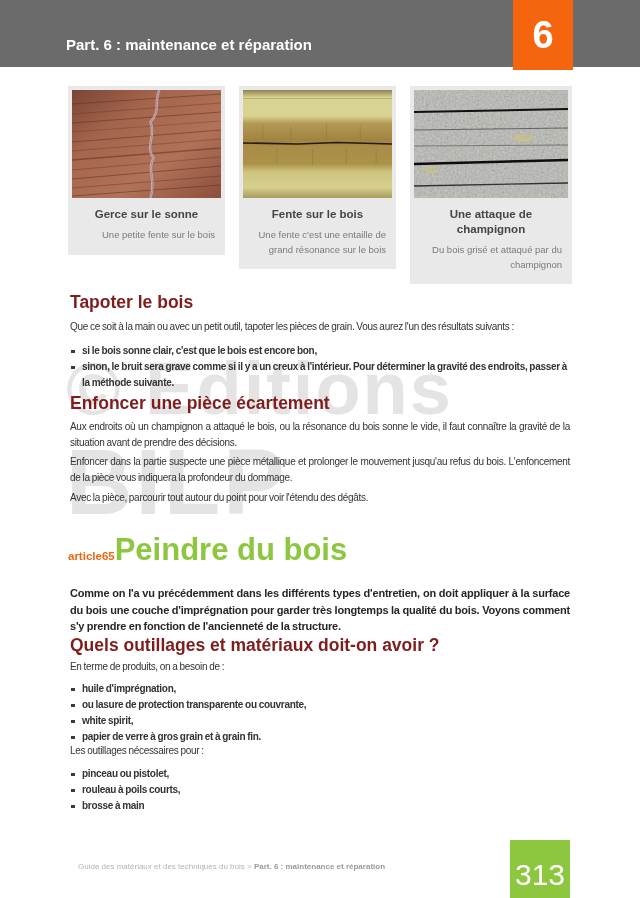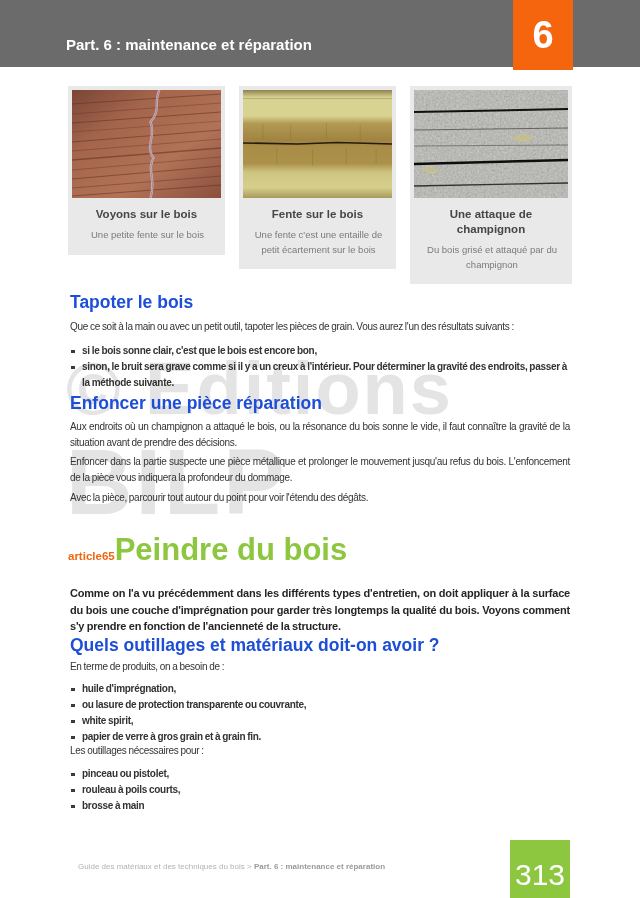--- a/index.html
+++ b/index.html
@@ -18,25 +18,25 @@
   .wm2{font-size:92px;letter-spacing:3px;margin-top:10px;}
 
   
   .cards{position:absolute;left:68px;top:86px;width:504px;display:flex;gap:14px;align-items:flex-start;z-index:1;}
   .card{background:#e9e9e9;padding:4px 4px 12px 4px;box-sizing:border-box;margin:0;}
   .card.w1,.card.w2{width:157px;}
   .card.w3{width:162px;}
   .photo{width:100%;height:108px;overflow:hidden;}
   .photo svg{display:block;width:100%;height:100%;}
   .card-title{font-weight:bold;font-size:11.5px;color:#464646;text-align:center;margin:9px 4px 0 4px;line-height:1.3;}
-  .card-desc{font-size:9.5px;color:#7a7a7a;margin:6px 6px 0 8px;line-height:1.55;text-align:center;}
+  .card-desc{font-size:9.5px;color:#7a7a7a;margin:6px 6px 0 8px;line-height:1.55;text-align:right;}
 
   
   .abs{position:absolute;left:70px;width:500px;z-index:1;box-sizing:border-box;}
-  h2.sec{color:#1d4ed8;font-size:17.5px;font-weight:bold;margin:0;line-height:1.15;}
+  h2.sec{color:#7f1d1d;font-size:17.5px;font-weight:bold;margin:0;line-height:1.15;}
   .body-text{font-size:10px;line-height:16px;color:#333333;letter-spacing:-0.3px;word-spacing:-0.5px;margin:0;}
   .just{text-align:justify;}
   ul.blist{list-style:none;margin:0;padding:0;font-weight:bold;}
   ul.blist li{position:relative;padding-left:12px;font-size:10px;line-height:16px;color:#333333;
               letter-spacing:-0.3px;word-spacing:-0.5px;}
   ul.blist li::before{content:"";position:absolute;left:1px;top:6.5px;width:3.5px;height:3.5px;background:#3a3a3a;}
 
   .article-head{position:absolute;left:68px;top:534px;display:flex;align-items:baseline;gap:0;z-index:1;}
   .article-label{color:#f2660f;font-weight:bold;font-size:11.5px;}
   .article-title{color:#8dc63f;font-weight:bold;font-size:31px;line-height:1.05;}
@@ -88,21 +88,21 @@
               <path d="M0,80 L150,67" stroke-width="0.7"></path>
             <path d="M0,89 L150,76" stroke-width="1"></path>
               <path d="M0,98 L150,86" stroke-width="0.8"></path>
             <path d="M0,106 L150,95" stroke-width="1.1"></path>
           </g>
           <path d="M88,0 C82,12 90,20 79,32 C85,46 73,56 82,68 C75,80 85,90 79,108" stroke="#cfbfcd" stroke-width="2.4" fill="none" opacity="0.85"></path>
           <path d="M88,0 C82,12 90,20 79,32 C85,46 73,56 82,68 C75,80 85,90 79,108" stroke="#7e5a6b" stroke-width="0.8" fill="none" opacity="0.6"></path>
         </svg>
       </div>
       <figcaption>
-        <div class="card-title">Voyons sur le bois</div>
+        <div class="card-title">Gerce sur le sonne</div>
         <div class="card-desc">Une petite fente sur le bois</div>
       </figcaption>
     </figure>
 
     <figure class="card w2">
       <div class="photo">
         <svg viewBox="0 0 150 108" preserveAspectRatio="none">
           <defs>
             <linearGradient id="w2g" x1="0" y1="0" x2="0" y2="1">
               <stop offset="0" stop-color="#8f814e"></stop>
@@ -127,21 +127,21 @@
               <path d="M70,59 L70,76" stroke-width="1"></path>
             <path d="M104,58 L104,75" stroke-width="1"></path>
               <path d="M134,59 L134,74" stroke-width="1"></path>
           </g>
           <path d="M0,53 L55,54 L95,52.5 L150,54" stroke="#241c0c" stroke-width="1.7" fill="none"></path>
           <path d="M0,8.5 L150,8.5" stroke="#9c8c52" stroke-width="1" opacity="0.5"></path>
         </svg>
       </div>
       <figcaption>
         <div class="card-title">Fente sur le bois</div>
-        <div class="card-desc">Une fente c'est une entaille de petit écartement sur le bois</div>
+        <div class="card-desc">Une fente c'est une entaille de grand résonance sur le bois</div>
       </figcaption>
     </figure>
 
     <figure class="card w3">
       <div class="photo">
         <svg viewBox="0 0 150 108" preserveAspectRatio="none">
           <defs>
             <filter id="nz" x="0" y="0" width="100%" height="100%">
               <feTurbulence type="fractalNoise" baseFrequency="0.5" numOctaves="3" seed="7"></feTurbulence>
               <feColorMatrix type="saturate" values="0"></feColorMatrix>
@@ -170,21 +170,21 @@
     </figure>
   </div>
 
   <h2 class="sec abs" style="top:292px;">Tapoter le bois</h2>
   <p class="body-text abs just" style="top:319px;">Que ce soit à la main ou avec un petit outil, tapoter les pièces de grain. Vous aurez l'un des résultats suivants :</p>
   <ul class="blist abs" style="top:343px;">
     <li>si le bois sonne clair, c'est que le bois est encore bon,</li>
     <li>sinon, le bruit sera grave comme si il y a un creux à l'intérieur. Pour déterminer la gravité des endroits, passer à la méthode suivante.</li>
   </ul>
 
-  <h2 class="sec abs" style="top:393px;">Enfoncer une pièce réparation</h2>
+  <h2 class="sec abs" style="top:393px;">Enfoncer une pièce écartement</h2>
   <p class="body-text abs just" style="top:419px;">Aux endroits où un champignon a attaqué le bois, ou la résonance du bois sonne le vide, il faut connaître la gravité de la situation avant de prendre des décisions.</p>
   <p class="body-text abs just" style="top:454px;">Enfoncer dans la partie suspecte une pièce métallique et prolonger le mouvement jusqu'au refus du bois. L'enfoncement de la pièce vous indiquera la profondeur du dommage.</p>
   <p class="body-text abs" style="top:490px;">Avec la pièce, parcourir tout autour du point pour voir l'étendu des dégâts.</p>
 
   <div class="article-head">
     <span class="article-label">article65</span>
     <span class="article-title">Peindre du bois</span>
   </div>
   <p class="lead abs just" style="top:574px;">Comme on l'a vu précédemment dans les différents types d'entretien, on doit appliquer à la surface du bois une couche d'imprégnation pour garder très longtemps la qualité du bois. Voyons comment s'y prendre en fonction de l'ancienneté de la structure.</p>
 

